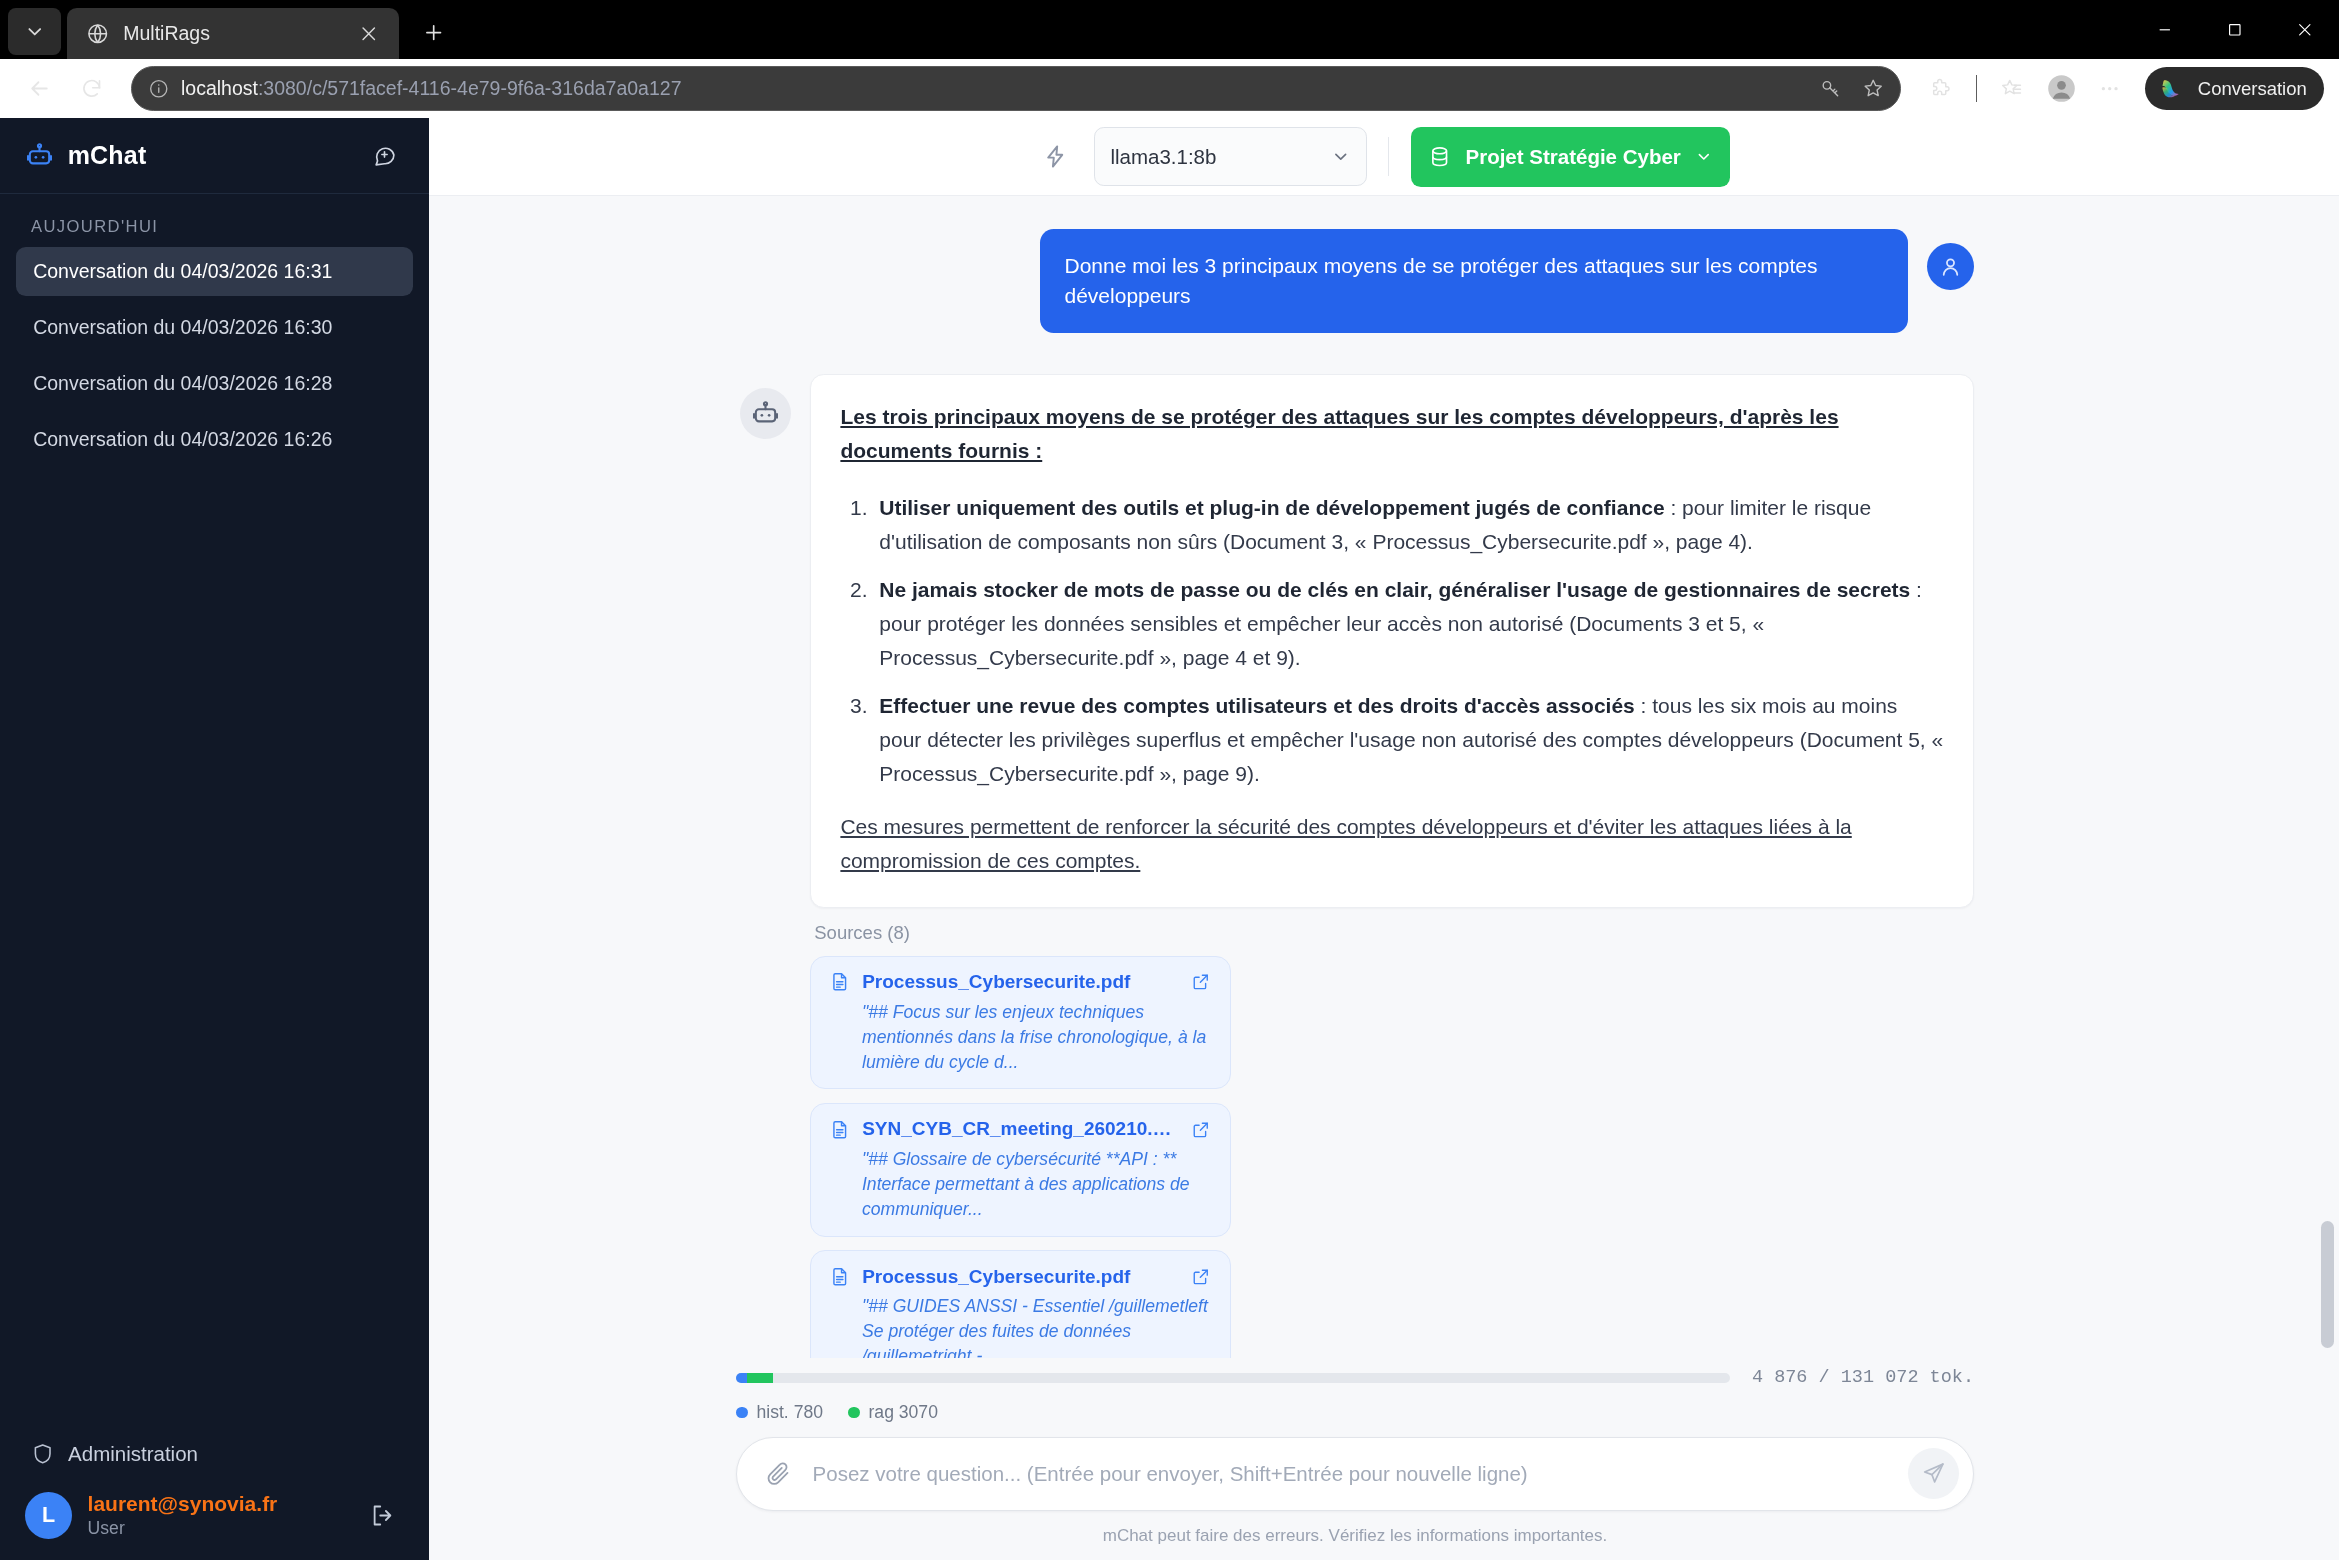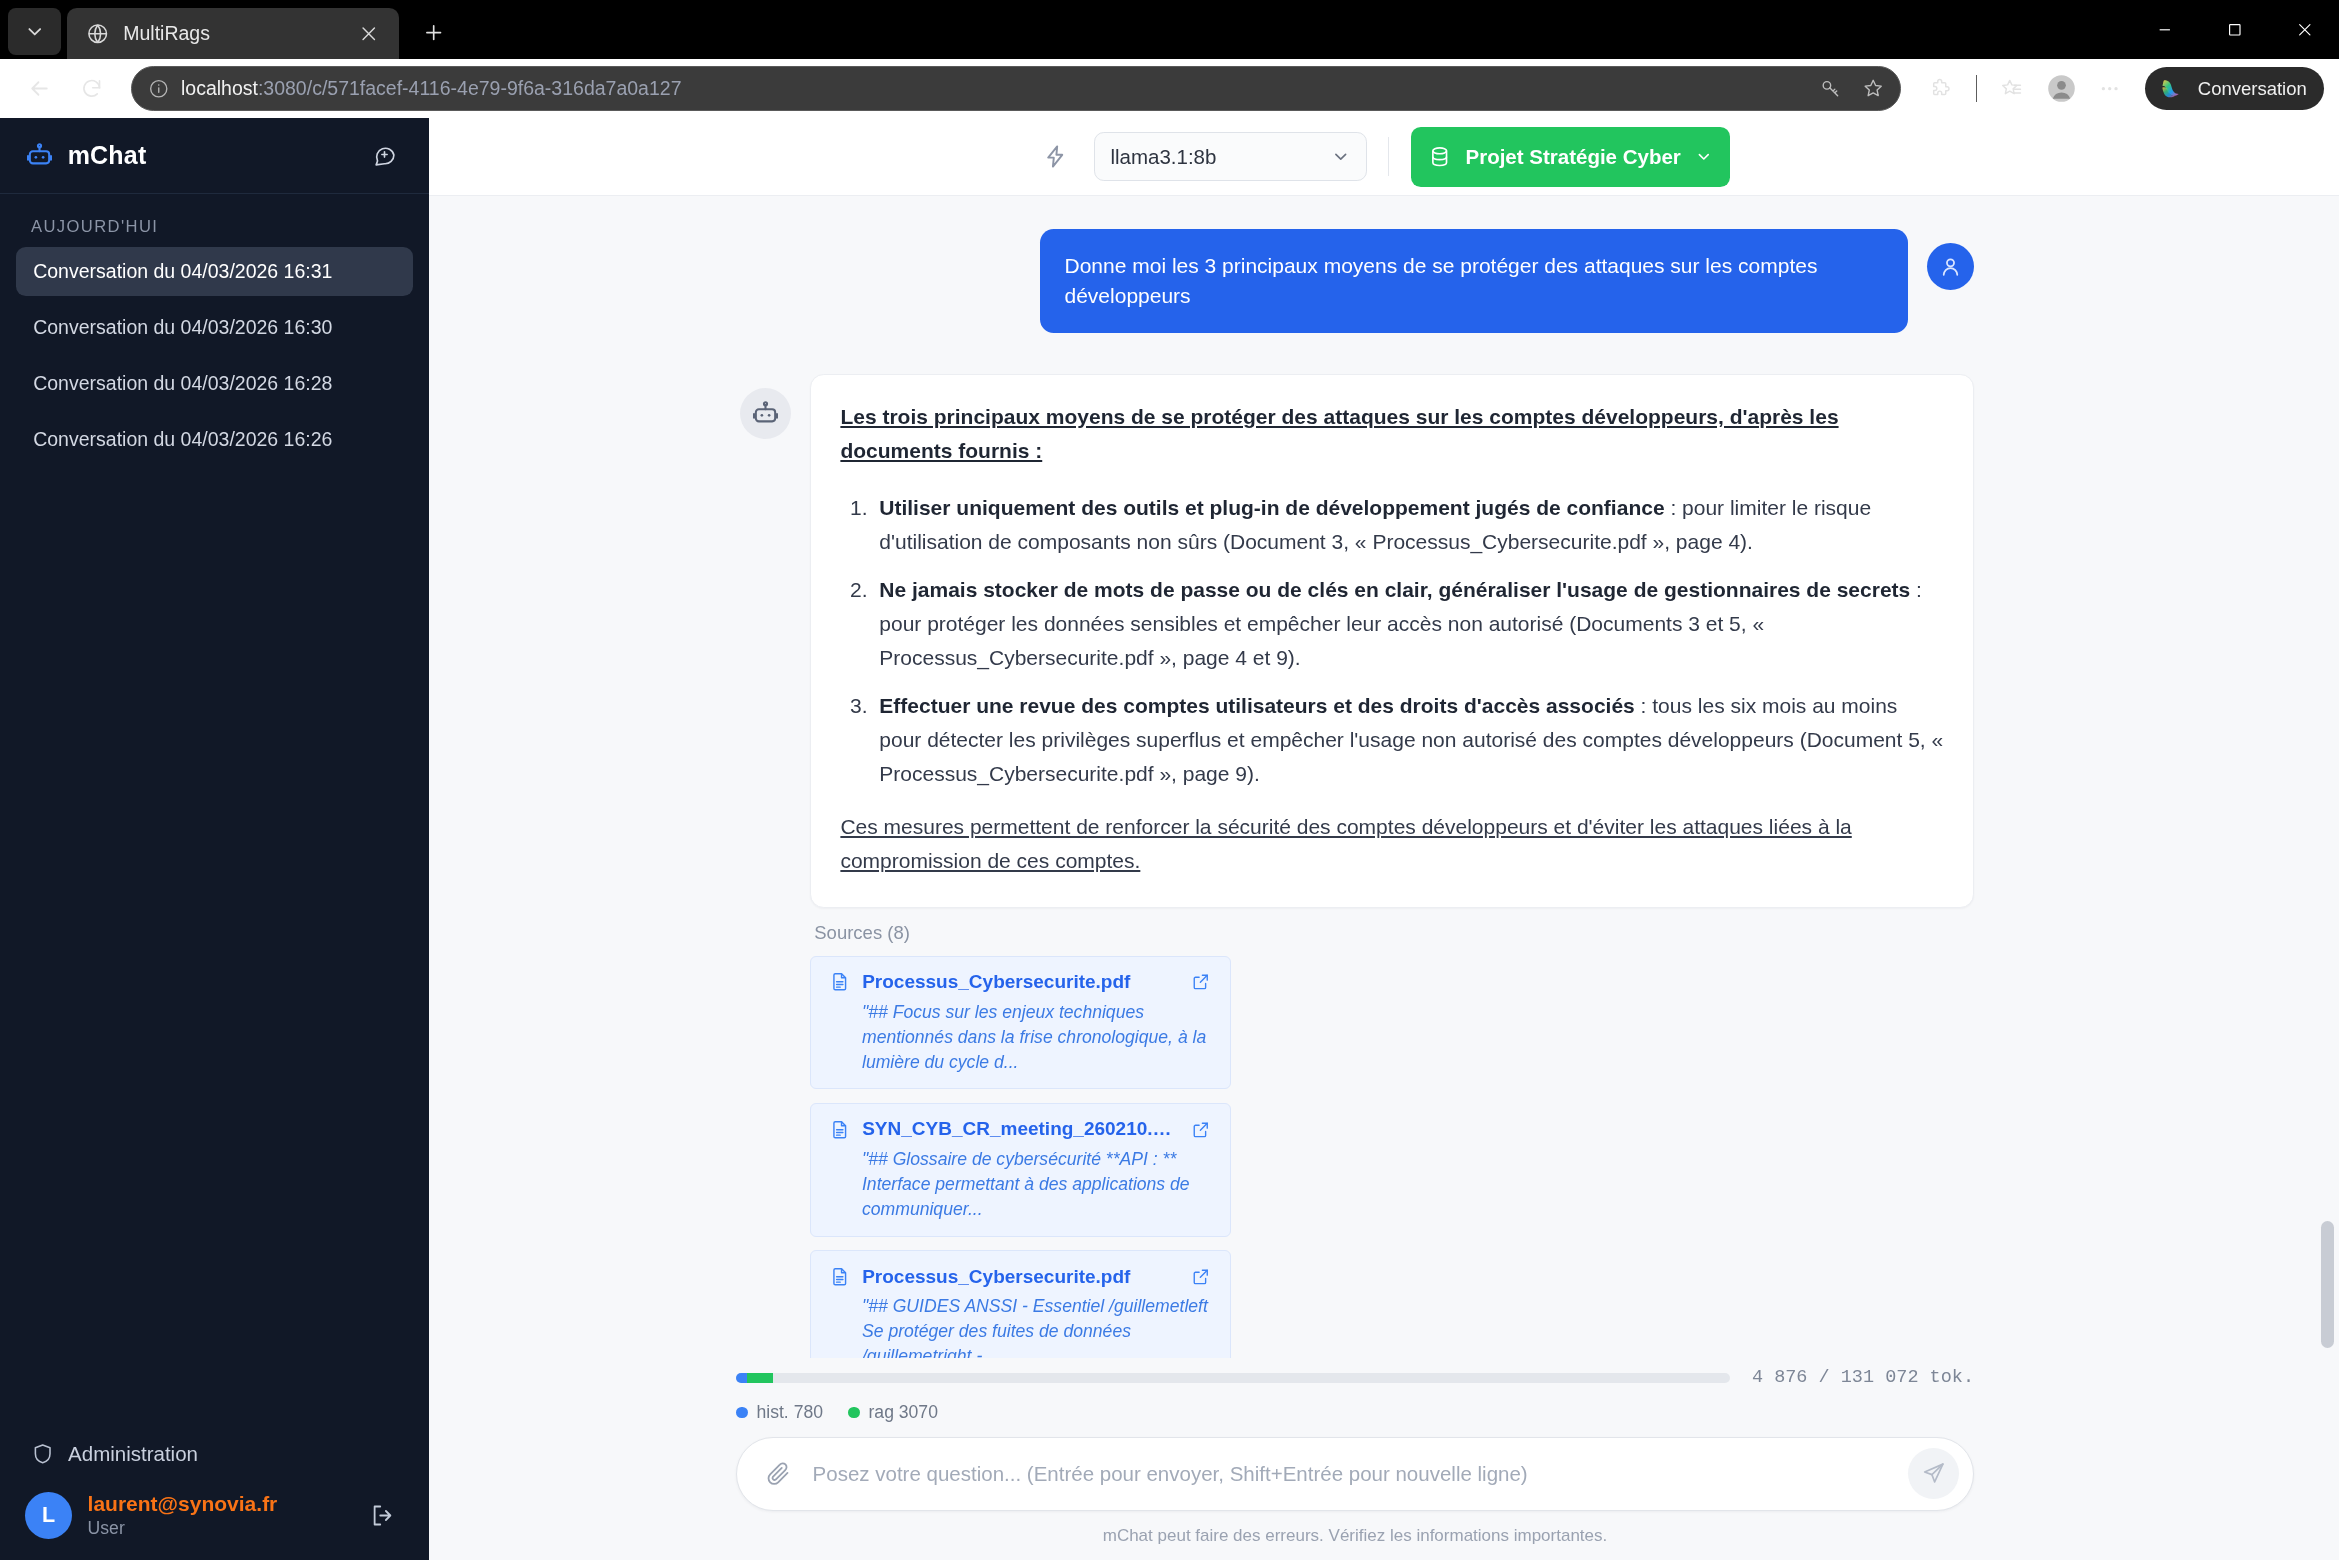--- a/index.html
+++ b/index.html
@@ -66,21 +66,21 @@
   .user-meta { flex: 1; min-width: 0; }
   .user-mail { color: #f97316; font-size: 21px; font-weight: 700; white-space: nowrap; overflow: hidden; text-overflow: ellipsis; }
   .user-role { color: #8b94a6; font-size: 17.6px; margin-top: 2px; }
   .logout { width: 43px; height: 43px; display: flex; align-items: center; justify-content: center; border-radius: 5.9px; }
 
   
   .main { flex: 1; display: flex; flex-direction: column; min-width: 0; background: #f7f8fa; }
   .topbar { height: 78px; background: #fff; border-bottom: 1px solid #eceef2; display: flex; align-items: center; justify-content: center; gap: 21.5px; flex: 0 0 78px; }
   .bolt { width: 33px; height: 33px; display: flex; align-items: center; justify-content: center; }
   .model-select {
-    width: 273px; height: 49px; background: #fafbfc; border: 1px solid #dfe3e9; border-radius: 9.8px;
+    width: 273px; height: 59px; background: #fafbfc; border: 1px solid #dfe3e9; border-radius: 9.8px;
     display: flex; align-items: center; padding: 0 15.6px; gap: 9.8px;
   }
   .model-name { flex: 1; color: #2e3440; font-size: 20.5px; }
   .topsep { width: 1px; height: 39px; background: #e4e7ec; }
   .project-btn {
     height: 60px; background: #22c55e; border-radius: 9.8px; display: flex; align-items: center;
     gap: 13.7px; padding: 0 17.6px; color: #fff;
   }
   .project-label { font-size: 20.5px; font-weight: 700; white-space: nowrap; }
 
@@ -104,21 +104,21 @@
   }
   .bubble-bot p { margin-bottom: 13.7px; text-decoration: underline; }
   .bubble-bot p:last-child { margin-bottom: 0; }
   .bubble-bot .lead { font-weight: 700; color: #1f2633; margin-bottom: 23.4px; }
   .bubble-bot ol { margin: 0 0 19.5px 33px; }
   .bubble-bot li { margin-bottom: 13.7px; padding-left: 5.9px; }
   .bubble-bot li b { font-weight: 700; color: #1f2633; }
 
   .sources-label { color: #8a93a3; font-size: 18.5px; margin: 13.7px 0 11.7px 3.9px; }
   .src-card {
-    width: 421px; background: #eef4ff; border: 1px solid #dbe6fb; border-radius: 6px;
+    width: 421px; background: #eef4ff; border: 1px solid #dbe6fb; border-radius: 15px;
     padding: 13.7px 17.6px; margin-bottom: 13.7px; position: relative;
   }
   .src-head { display: flex; align-items: center; gap: 11.7px; }
   .src-name { color: #2563eb; font-size: 19px; font-weight: 700; flex: 1; white-space: nowrap; overflow: hidden; text-overflow: ellipsis; }
   .src-open { width: 23.4px; height: 23.4px; flex: 0 0 23.4px; display: flex; align-items: center; justify-content: center; }
   .src-snip { color: #3b7ae4; font-size: 17.6px; font-style: italic; line-height: 1.42; margin: 5.9px 0 0 33px; }
 
   .scrollthumb { position: absolute; right: 5.9px; bottom: 9.8px; width: 12.7px; height: 127px; background: #c8ccd4; border-radius: 6.8px; }
 
   

